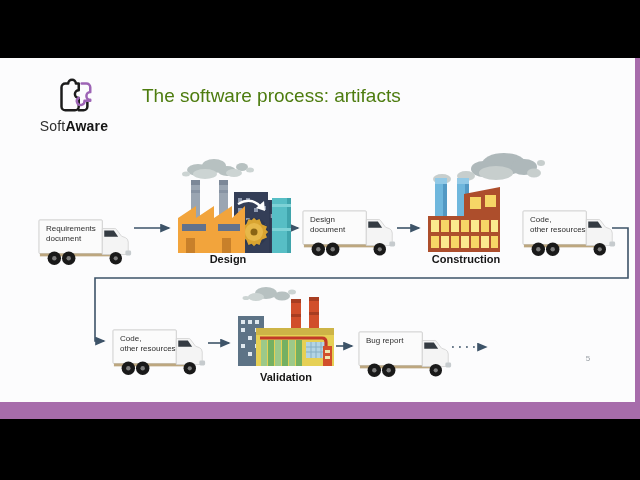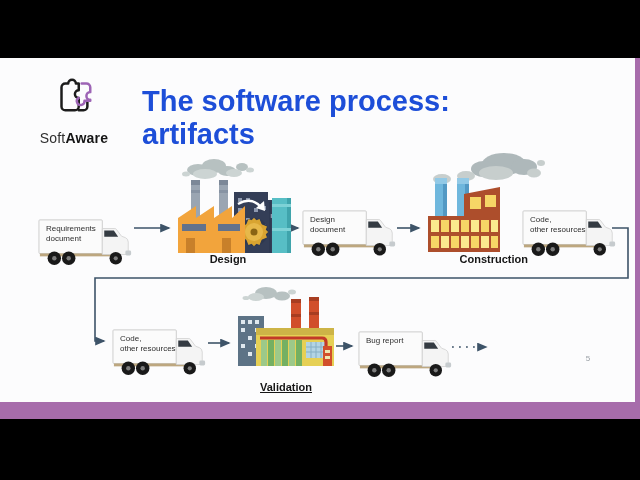--- a/index.html
+++ b/index.html
@@ -6,40 +6,40 @@
   #stage{position:relative;width:640px;height:480px;background:#000;overflow:hidden;
          font-family:"Liberation Sans","DejaVu Sans",sans-serif;}
   .abs{position:absolute;}
   #slide{left:0;top:58px;width:635px;height:344px;background:#fcfcfd;}
   #purple-side{left:635px;top:58px;width:5px;height:361px;background:#a76cab;}
   #purple-bottom{left:0;top:402px;width:640px;height:17px;background:#a76cab;}
   #letterbox-top{left:0;top:0;width:640px;height:58px;background:#000;}
   #letterbox-bottom{left:0;top:419px;width:640px;height:61px;background:#000;}
 
   #logo-icon{left:50px;top:14px;width:46px;height:46px;}
-  #logo-text{left:28px;top:60px;width:92px;text-align:center;font-size:14px;color:#2f2f2f;letter-spacing:.2px;margin-top:12px;}
+  #logo-text{left:28px;top:60px;width:92px;text-align:center;font-size:14px;color:#2f2f2f;letter-spacing:.2px;}
   #logo-text b{color:#151515;}
-  #slide-title{left:142px;top:27px;width:420px;font-size:29px;font-weight:bold;color:#1d4ed8;}
+  #slide-title{left:142px;top:27px;width:420px;font-size:19px;font-weight:normal;color:#4d7c0f;}
 
   .truck{width:96px;height:50px;}
   .truck svg{display:block;width:96px;height:50px;}
   .truck-label{position:absolute;left:8px;top:8px;font-size:8px;line-height:10px;color:#2e2e2e;white-space:nowrap;}
   #truck-requirements{left:38px;top:146px;margin-top:12px;}
   #truck-design-doc{left:302px;top:149px;}
   #truck-code-1{left:522px;top:149px;}
   #truck-code-2{left:112px;top:268px;}
   #truck-bug{left:358px;top:270px;}
 
   #factory-design{left:172px;top:100px;width:124px;height:106px;}
   #factory-construction{left:424px;top:92px;width:122px;height:112px;}
   #factory-validation{left:236px;top:228px;width:100px;height:84px;}
   .f-label{position:absolute;text-align:center;font-weight:bold;font-size:11px;color:#161616;}
   #label-design{left:166px;top:195px;width:124px;}
-  #label-construction{left:404px;top:195px;width:124px;text-align:right;}
-  #label-validation{left:224px;top:323px;width:124px;text-decoration:underline;}
+  #label-construction{left:404px;top:195px;width:124px;}
+  #label-validation{left:224px;top:313px;width:124px;}
 
   #flow-arrows{left:0;top:0;width:635px;height:344px;pointer-events:none;}
   #page-number{left:578px;top:296px;width:20px;text-align:center;font-size:8px;color:#9aa0a6;}
 </style>
 </head>
 <body>
 
 <div id="stage">
 
   <div class="abs" id="letterbox-top"></div>

